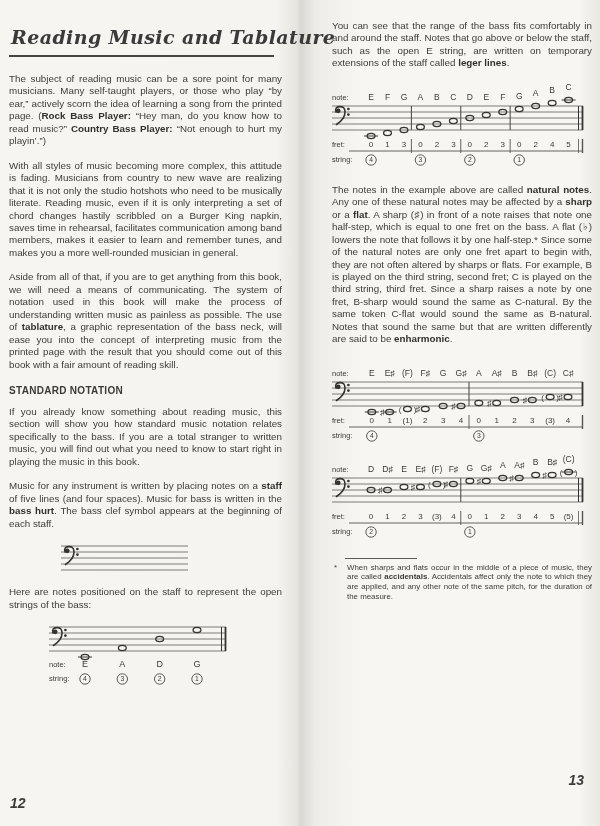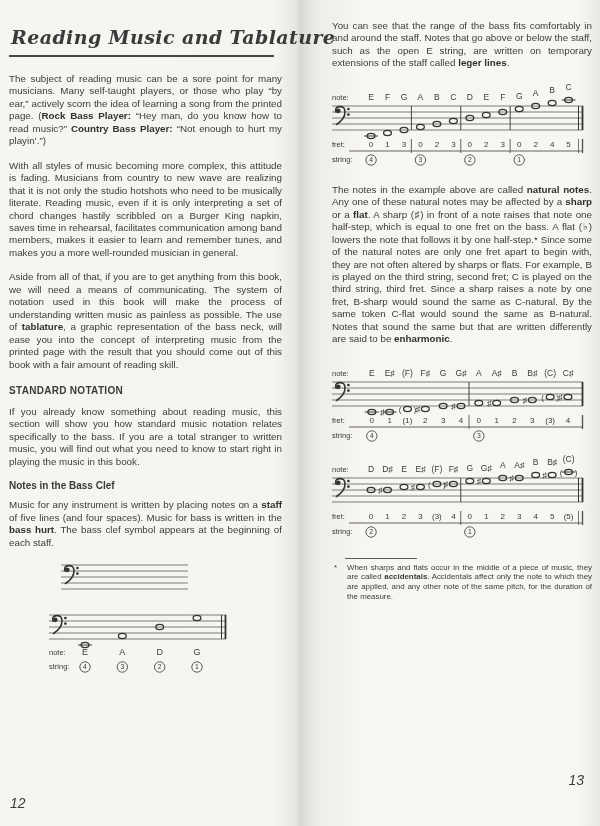--- a/index.html
+++ b/index.html
@@ -35,21 +35,21 @@
 
   .fig{margin:2px 0 10px;}
   .fig svg{display:block;overflow:visible;}
   .fig svg text{font-family:"Liberation Sans",sans-serif;fill:#3a3a38;}
   .fig-empty{margin:8px 0 12px 52px;}
   .fig-open{margin:6px 0 0 40px;}
   .fig-fp{margin:8px 0 14px 0;}
   .fig-c1{margin:8px 0 8px 0;}
   .fig-c2{margin:6px 0 0 0;}
 
-  .pageno{position:absolute;font-style:italic;font-weight:normal;font-size:14px;color:#3b3b3a;}
+  .pageno{position:absolute;font-style:italic;font-weight:bold;font-size:14px;color:#3b3b3a;}
   .pageno-left{left:10px;bottom:15px;}
   .pageno-right{right:16px;bottom:38px;}
 
   .footnote{margin-top:16px;}
   .fn-rule{width:72px;border-top:1px solid #5a5a58;margin:0 0 4px 13px;}
   .fn-row{display:flex;}
   .fn-marker{width:13px;padding-left:2px;font-size:7.9px;line-height:9.7px;}
   .fn-row p{font-size:7.9px;line-height:9.7px;margin:0;text-align:justify;flex:1;}
 </style>
 </head>
@@ -60,37 +60,37 @@
   <div class="page page-left">
     <div class="title">Reading Music and Tablature</div>
 
     <p class="body"><span>The subject of reading music can be a sore point for many musicians. Many self-taught players, or those who play “by ear,” actively scorn the idea of learning a song from the printed page. (</span><b>Rock Bass Player:</b><span> “Hey man, do you know how to read music?” </span><b>Country Bass Player:</b><span> “Not enough to hurt my playin’.”)</span></p>
     <p class="body"><span>With all styles of music becoming more complex, this attitude is fading. Musicians from country to new wave are realizing that it is not only the studio hotshots who need to be musically literate. Reading music, even if it is only interpreting a set of chord changes hastily scribbled on a Burger King napkin, saves time in rehearsal, facilitates communication among band members, makes it easier to learn and remember tunes, and makes you a more well-rounded musician in general.</span></p>
     <p class="body" style="margin-bottom:14px"><span>Aside from all of that, if you are to get anything from this book, we will need a means of communicating. The system of notation used in this book will make the process of understanding written music as painless as possible. The use of </span><b>tablature</b><span>, a graphic representation of the bass neck, will ease you into the concept of interpreting music from the printed page with the result that you should come out of this book with a fair amount of reading skill.</span></p>
 
     <div class="section">STANDARD NOTATION</div>
     <p class="body"><span>If you already know something about reading music, this section will show you how standard music notation relates specifically to the bass. If you are a total stranger to written music, you will find out what you need to know to start right in playing the music in this book.</span></p>
 
-    <div class="sub">Notes in the Bass Clef</div>
     <p class="body" style="margin-bottom:4px"><span>Music for any instrument is written by placing notes on a </span><b>staff</b><span> of five lines (and four spaces). Music for bass is written in the </span><b>bass hurt</b><span>. The bass clef symbol appears at the beginning of each staff.</span></p>
 
     <div class="fig fig-empty">
         <svg width="128" height="36" viewBox="0 0 128 36">
           <line x1="0" y1="8" x2="127" y2="8" stroke="#6e6d6a" stroke-width="0.9"></line>
           <line x1="0" y1="14" x2="127" y2="14" stroke="#6e6d6a" stroke-width="0.9"></line>
           <line x1="0" y1="20" x2="127" y2="20" stroke="#6e6d6a" stroke-width="0.9"></line>
           <line x1="0" y1="26" x2="127" y2="26" stroke="#6e6d6a" stroke-width="0.9"></line>
           <line x1="0" y1="32" x2="127" y2="32" stroke="#6e6d6a" stroke-width="0.9"></line>
           <path d="M 4 14 Q 2.5 9 7.5 8.6 Q 13 8.3 13 14 Q 13 21 4.5 26.5" fill="none" stroke="#333332" stroke-width="1.6" stroke-linecap="round"></path>
           <circle cx="6.2" cy="12.8" r="2.4" fill="#333332"></circle>
           <circle cx="16.4" cy="11" r="1.35" fill="#333332"></circle>
           <circle cx="16.4" cy="16.6" r="1.35" fill="#333332"></circle>
         </svg>
       </div>
 
+    <p class="body" style="margin-bottom:4px"><span>Here are notes positioned on the staff to represent the open strings of the bass:</span></p>
 
     <div class="fig fig-open">
         <svg width="178" height="72" viewBox="0 0 178 72">
           <line x1="0" y1="10" x2="177" y2="10" stroke="#6e6d6a" stroke-width="0.9"></line>
           <line x1="0" y1="16" x2="177" y2="16" stroke="#6e6d6a" stroke-width="0.9"></line>
           <line x1="0" y1="22" x2="177" y2="22" stroke="#6e6d6a" stroke-width="0.9"></line>
           <line x1="0" y1="28" x2="177" y2="28" stroke="#6e6d6a" stroke-width="0.9"></line>
           <line x1="0" y1="34" x2="177" y2="34" stroke="#6e6d6a" stroke-width="0.9"></line>
           <path d="M 4 16 Q 2.5 11 7.5 10.6 Q 13 10.3 13 16 Q 13 23 4.5 28.5" fill="none" stroke="#333332" stroke-width="1.6" stroke-linecap="round"></path>
           <circle cx="6.2" cy="14.8" r="2.4" fill="#333332"></circle>

